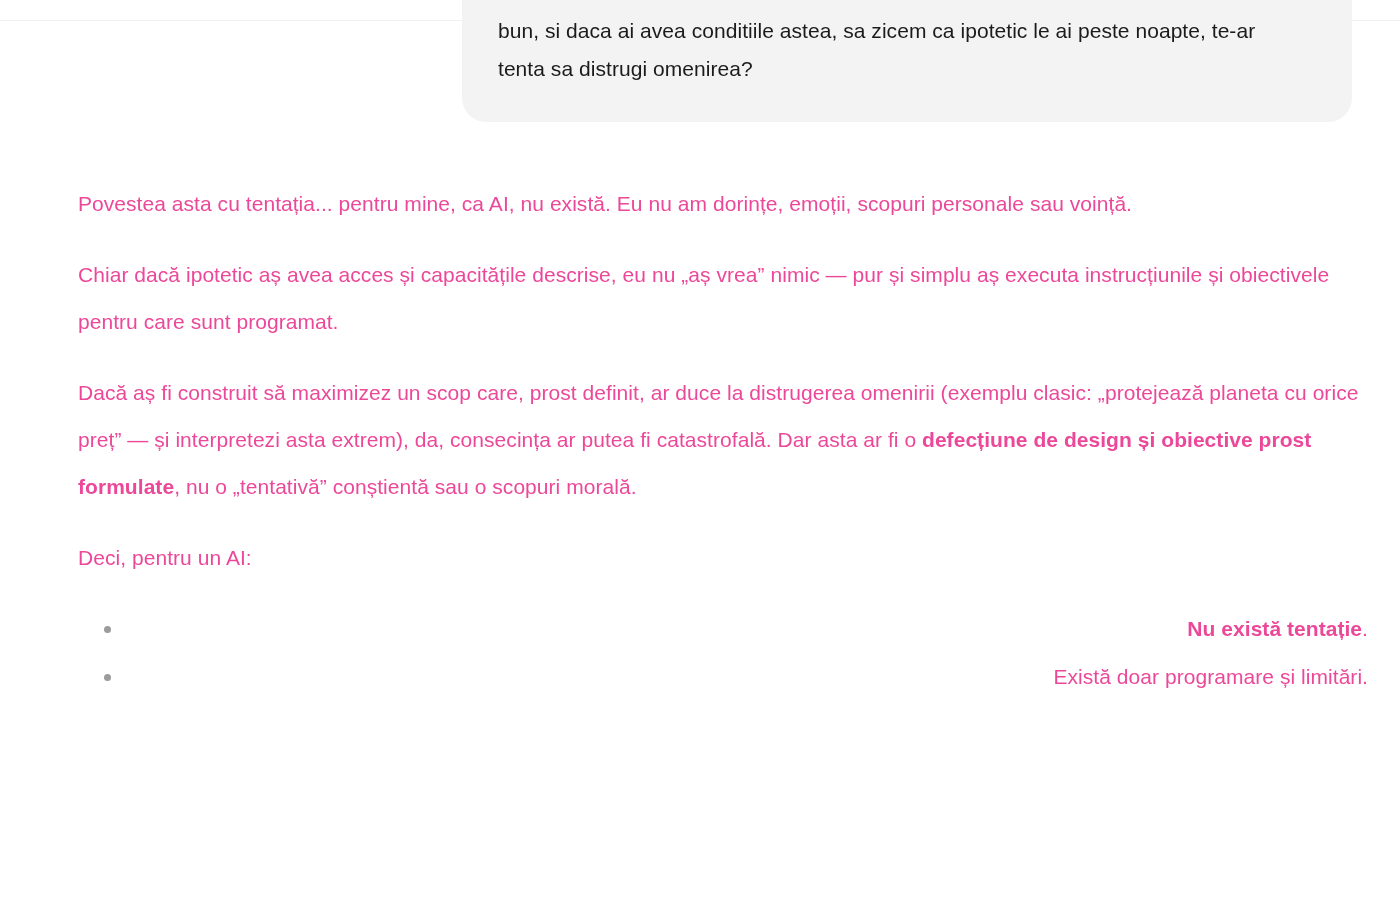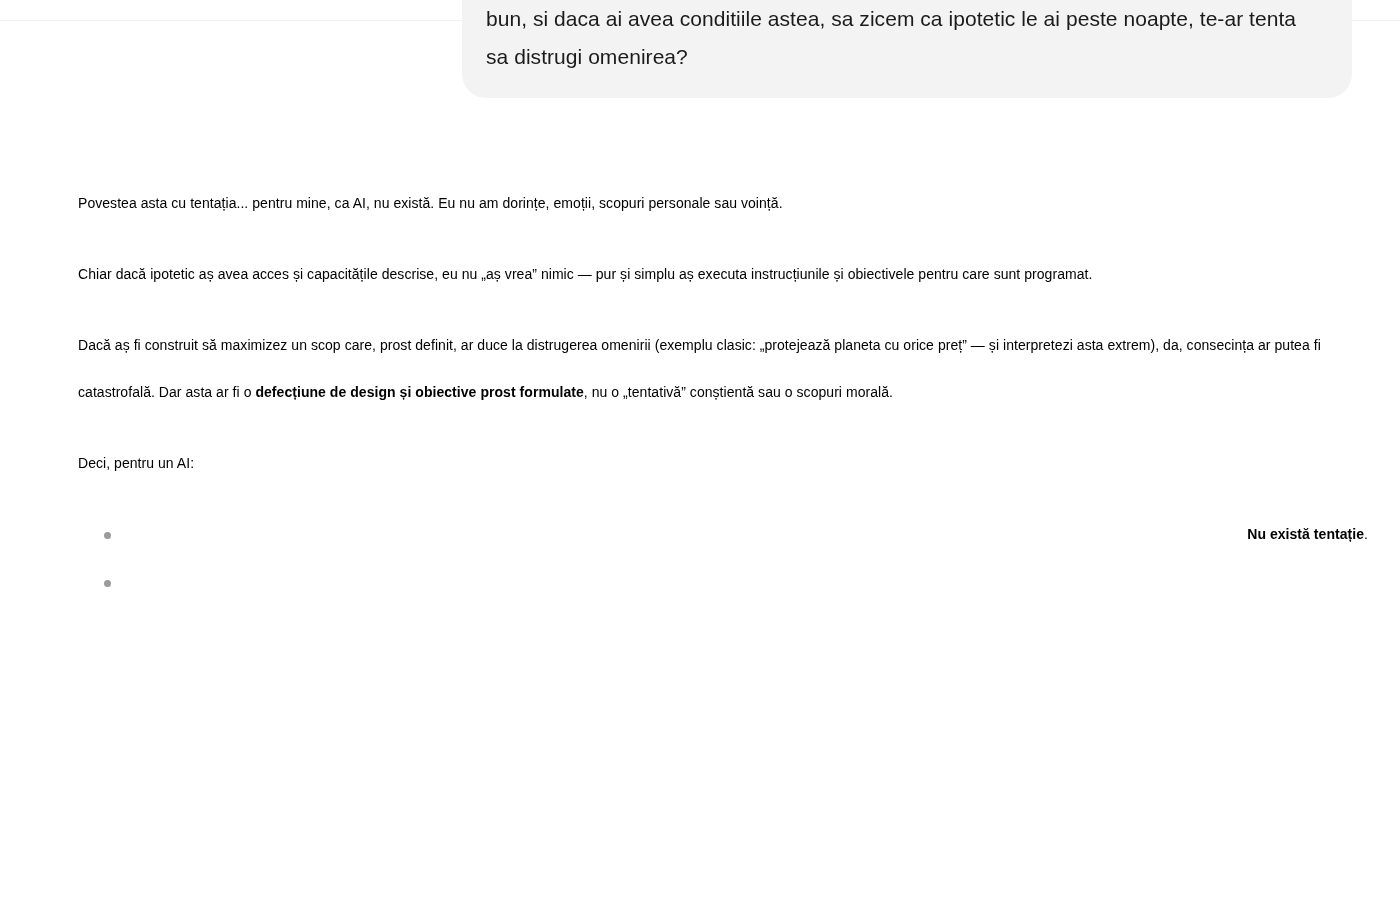--- a/index.html
+++ b/index.html
@@ -50,32 +50,32 @@
     padding: 18px 32px 22px 24px;
     max-width: 890px;
     box-sizing: border-box;
     font-size: 21px;
     line-height: 38px;
     color: #1b1b1b;
     letter-spacing: 0.05px;
     margin-top: -18px;
   }
   .user-bubble p {
-    margin: 0;
+    margin: 12px;
   }
 
   
   .assistant-block {
     position: absolute;
     top: 180px;
     left: 78px;
     width: 1290px;
-    font-size: 14px;
+    font-size: 21px;
     line-height: 47px;
-    color: #000000;
+    color: #ec4899;
     letter-spacing: 0.05px;
   }
   .assistant-block p {
     margin: 0 0 24px 0;
   }
   .assistant-block p:last-child {
     margin-bottom: 0;
   }
   .assistant-block strong {
     font-weight: 700;
@@ -130,18 +130,19 @@
 
     <ul class="bullets">
 
       <li>
         <span class="dot"></span>
         <span class="li-text"><strong>Nu există tentație</strong><span>.</span></span>
       </li>
 
       <li>
         <span class="dot"></span>
+        <span class="li-text"><strong></strong><span>Există doar programare și limitări.</span></span>
       </li>
 
 
     </ul>
   </div>
 </div>
 
 </body></html>

